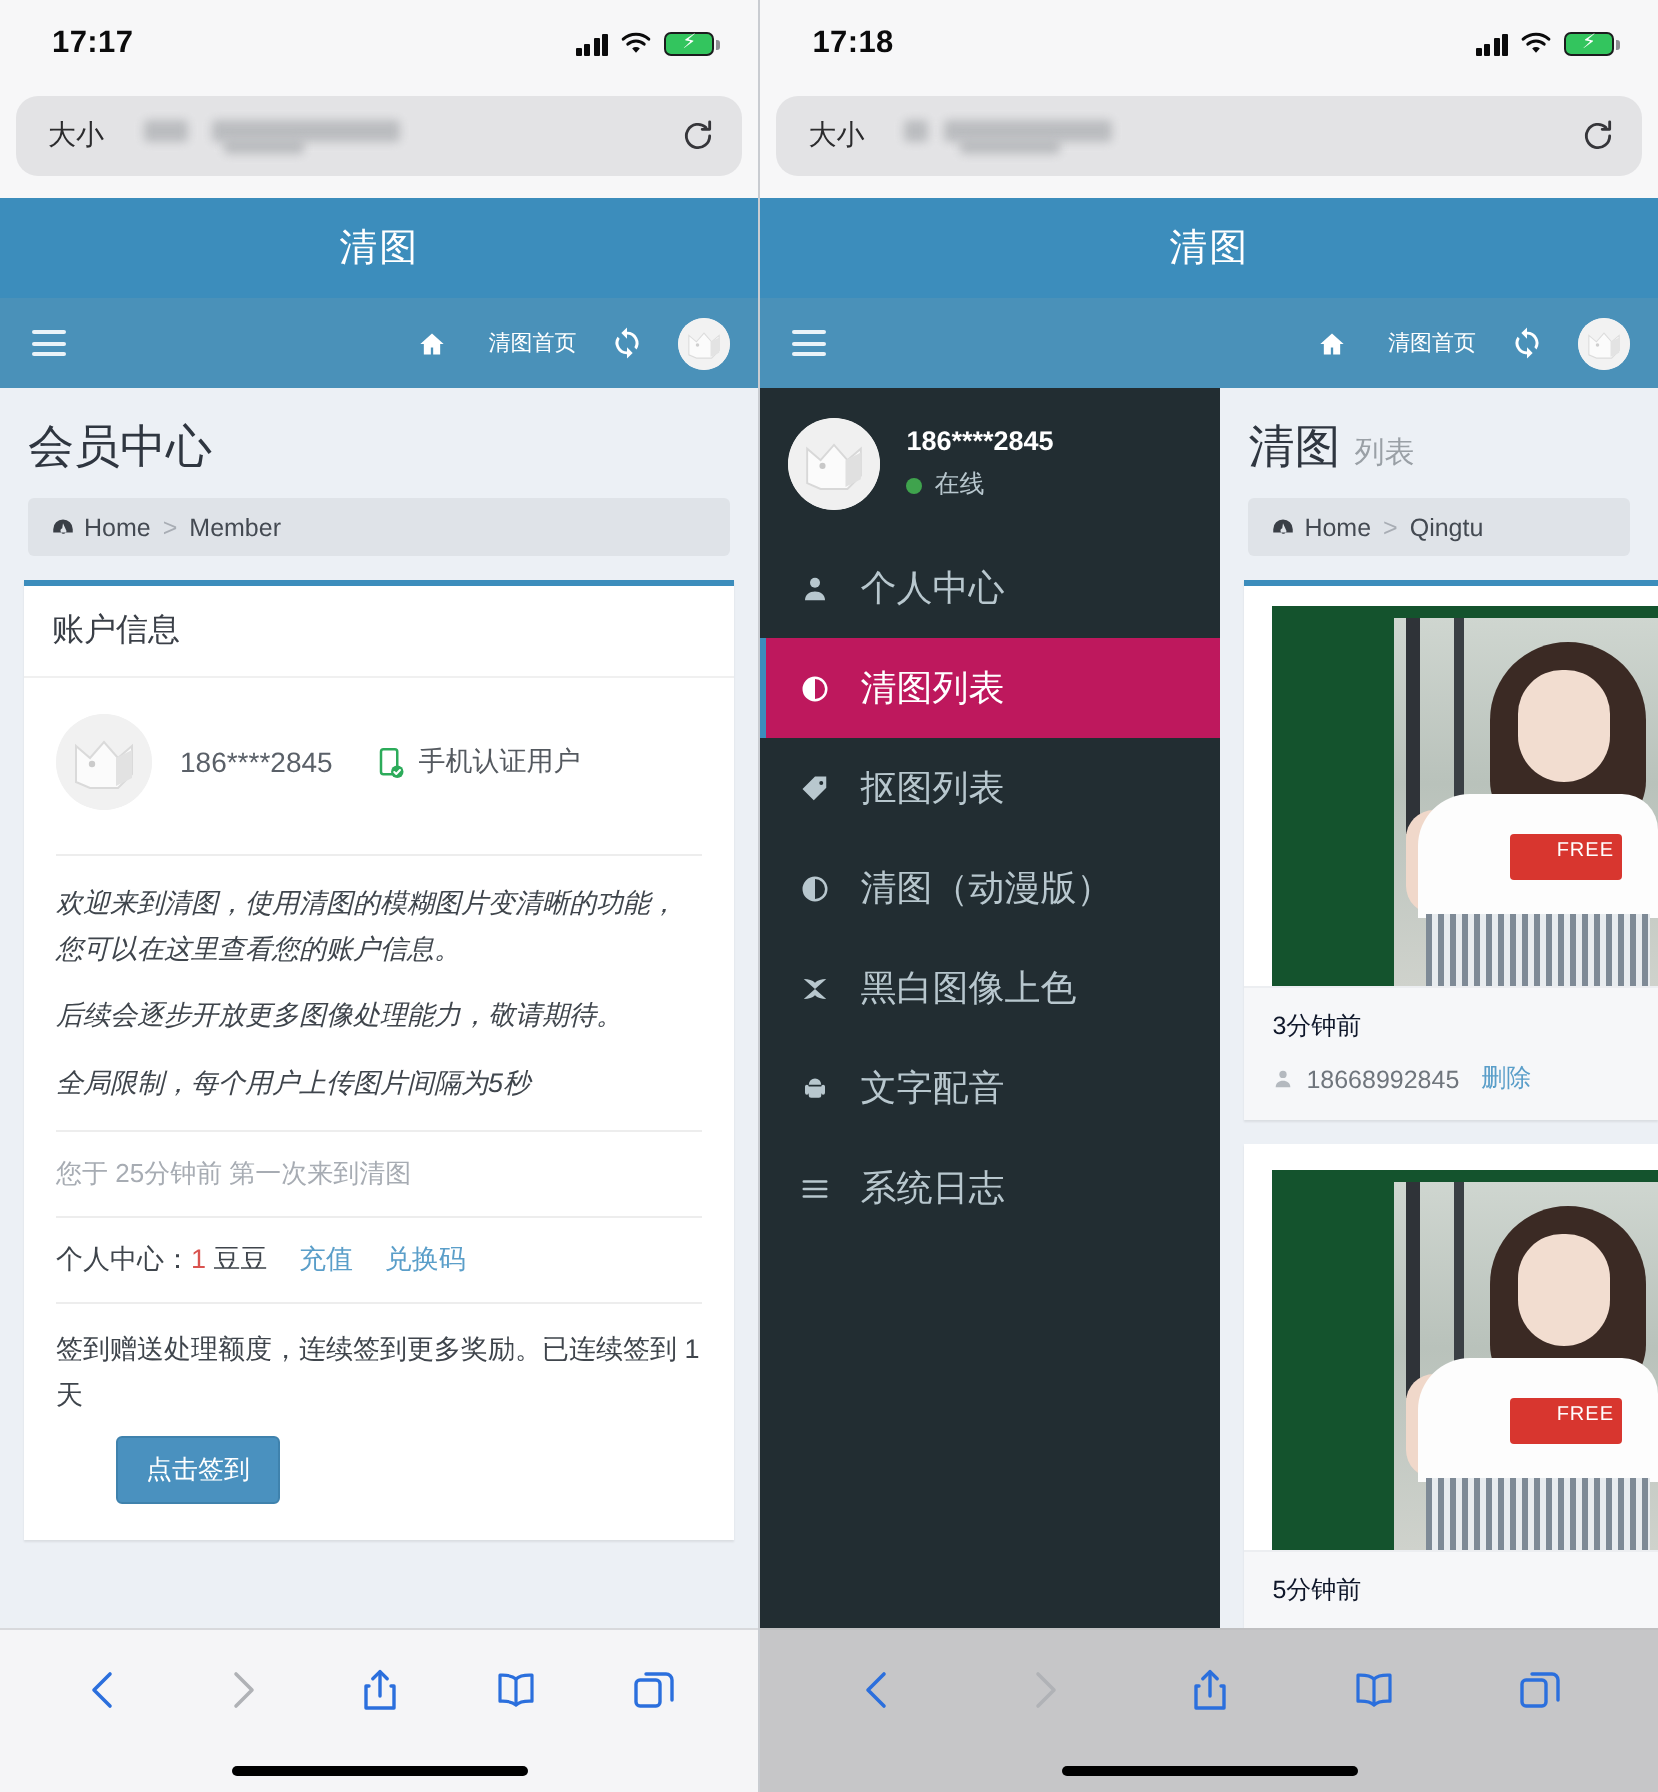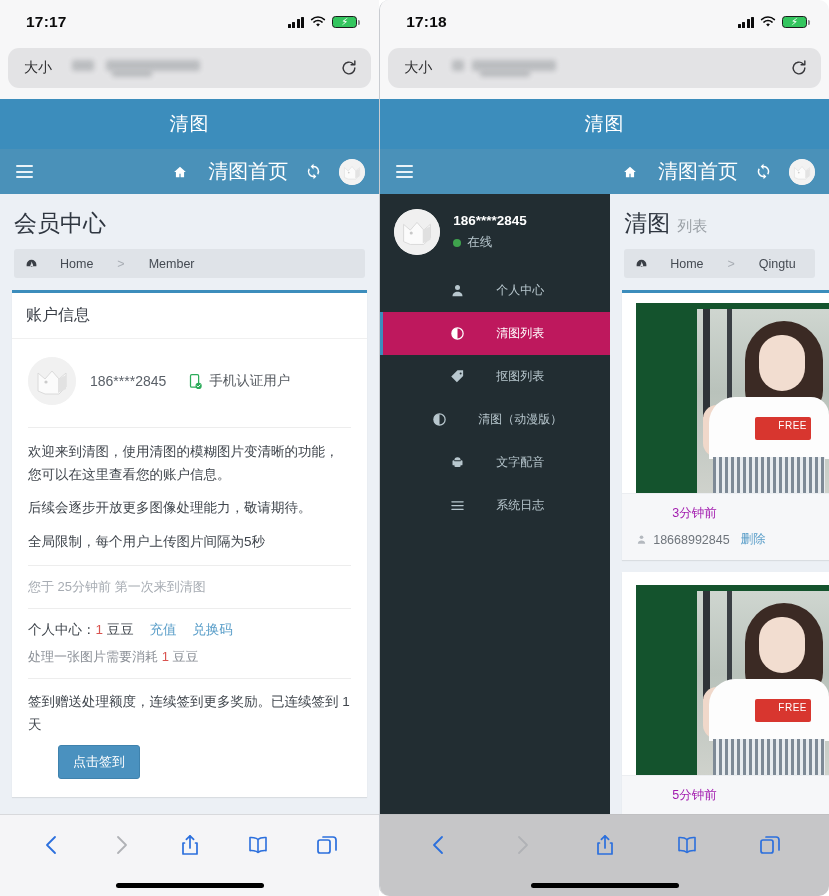--- a/index.html
+++ b/index.html
@@ -7,21 +7,21 @@
     width: 829px; height: 896px;
     font-family: "Liberation Sans", "DejaVu Sans", sans-serif;
     background: #ffffff;
     overflow: hidden;
   }
   .stage { position: relative; width: 829px; height: 896px; display: flex; }
 
   
   .phone { position: relative; height: 896px; display: flex; flex-direction: column; background: #fff; overflow: hidden; }
   .phone.left  { width: 414px; }
-  .phone.right { width: 491px; border-left: 1px solid #c9ccd1; border-radius: 10px; }
+  .phone.right { width: 491px; border-left: 1px solid #c9ccd1; }
 
   
   .statusbar {
     height: 44px; flex: 0 0 44px;
     background: #f7f7f8;
     display: flex; align-items: center; justify-content: space-between;
     padding: 0 22px 0 26px;
   }
   .status-time { font-size: 15.5px; font-weight: 700; color: #0b0b0c; letter-spacing: .2px; }
   .status-right { display: flex; align-items: center; gap: 6px; }
@@ -53,53 +53,53 @@
     color: #fff; font-size: 19px; letter-spacing: 1px;
   }
   .app-nav {
     flex: 0 0 45px; background: #4a91b9;
     display: flex; align-items: center; justify-content: space-between;
     padding: 0 14px 0 16px; color: #fff;
   }
   .hamburger { display: flex; flex-direction: column; gap: 3.5px; width: 17px; cursor: pointer; }
   .hamburger span { display: block; height: 2px; background: #eaf3f8; border-radius: 1px; }
   .nav-right { display: flex; align-items: center; gap: 17px; }
-  .nav-home { display: flex; align-items: center; gap: 21px; font-size: 20px; color: #fff; }
+  .nav-home { display: flex; align-items: center; gap: 21px; font-size: 11px; color: #fff; }
   .nav-home svg { width: 14px; height: 14px; }
   .refresh-ico { width: 17px; height: 17px; color: #fff; }
   .nav-avatar { width: 26px; height: 26px; border-radius: 50%; background: #f3f3f3; overflow: hidden; }
 
   
   .cat { width: 100%; height: 100%; display: block; }
 
   
   .page { flex: 1 1 auto; background: #ecf0f5; overflow: hidden; position: relative; }
   .content-head { padding: 14px 14px 0; }
   .content-title { font-size: 23px; color: #2f3640; font-weight: 400; margin-bottom: 10px; }
   .content-title .sub { font-size: 15px; color: #9aa0a6; margin-left: 7px; margin-top: 12px; }
   .breadcrumb {
     background: #dfe3e8; border-radius: 3px; height: 29px;
-    display: flex; align-items: center; gap: 22px; padding: 0 11px;
+    display: flex; align-items: center; gap: 4px; padding: 0 11px;
     font-size: 12.5px; color: #444a52;
   }
   .breadcrumb .dash-ico { width: 13px; height: 13px; color: #3a3f46; }
   .breadcrumb .sep { color: #a8adb4; margin: 0 2px; }
 
   .card { background: #fff; border-top: 3px solid #3c8dbc; margin: 12px 12px 0; box-shadow: 0 1px 1px rgba(0,0,0,.08); }
   .card-head { padding: 12px 14px; font-size: 16px; color: #3a3f47; border-bottom: 1px solid #f0f0f0; }
   .card-body { padding: 14px 16px 18px; }
 
   .acct-row { display: flex; align-items: center; gap: 14px; padding: 4px 0 10px; }
   .acct-avatar { width: 48px; height: 48px; border-radius: 50%; background: #f1f1f1; overflow: hidden; flex: 0 0 48px; }
   .acct-phone { font-size: 14px; color: #5a6068; }
   .verified { display: flex; align-items: center; gap: 6px; font-size: 13.5px; color: #54595f; margin-left: 8px; }
   .verified svg { width: 15px; height: 17px; color: #2cab5a; }
 
   hr.sep { border: 0; border-top: 1px solid #ededed; margin: 12px 0; }
-  .para { font-size: 13.5px; line-height: 1.72; color: #3f454c; margin-bottom: 10px; }
+  .para { font-size: 13.5px; line-height: 1.72; color: #3f454c; margin-bottom: 10px; font-style: italic; }
   .para:last-child { margin-bottom: 0; }
   .muted { font-size: 13px; color: #a7acb3; }
   .quota { font-size: 13.5px; color: #3f454c; margin-bottom: 9px; }
   .num-red { color: #d9534f; }
   .lnk { color: #5a9ec9; text-decoration: none; margin-left: 12px; }
   .quota2 { font-size: 13px; color: #8b9097; }
   .signin-text { font-size: 13.5px; color: #3f454c; line-height: 1.7; }
   .btn-primary {
     display: inline-block; margin: 8px 0 0 30px;
     background: #4a91bf; color: #fff; border: 1px solid #3f82ad;
@@ -109,35 +109,34 @@
   
   .split { flex: 1 1 auto; display: flex; overflow: hidden; }
   .sidebar { width: 230px; flex: 0 0 230px; background: #222d32; overflow: hidden; }
   .sb-user { display: flex; align-items: center; gap: 13px; padding: 15px 14px 14px; }
   .sb-avatar { width: 46px; height: 46px; border-radius: 50%; background: #f0f0f0; overflow: hidden; flex: 0 0 46px; }
   .sb-uname { font-size: 13.5px; color: #ffffff; font-weight: 700; margin-bottom: 6px; }
   .sb-online { font-size: 12.5px; color: #b8c7ce; display: flex; align-items: center; gap: 6px; }
   .dot-green { width: 8px; height: 8px; border-radius: 50%; background: #3fa34d; display: inline-block; }
   .sb-section { background: #2c3b41; color: #7f959e; font-size: 12px; padding: 11px 16px; }
   .sb-item {
-    display: flex; align-items: center; gap: 30px;
-    padding: 13px 16px; color: #b8c7ce; font-size: 12px;
+    display: flex; align-items: center; gap: 14px;
+    padding: 13px 16px; color: #b8c7ce; font-size: 18px;
     border-left: 3px solid transparent;
-    justify-content: center;
   }
   .sb-item.active { background: #be185d; color: #ffffff; border-left-color: #3c8dbc; }
   .sb-ico { width: 17px; flex: 0 0 17px; display: flex; align-items: center; justify-content: center; }
   .sb-ico svg { width: 15px; height: 15px; }
 
   .right-content { flex: 1 1 auto; background: #ecf0f5; overflow: hidden; }
   .thumb-card { background: #fff; border-top: 3px solid #3c8dbc; margin: 12px 0 0 12px; box-shadow: 0 1px 1px rgba(0,0,0,.08); }
   .thumb-inner { padding: 10px 0 0 14px; }
   .thumb-img { width: 100%; height: 190px; background: #14532d; position: relative; overflow: hidden; }
   .thumb-meta { background: #f6f7f9; border-top: 1px solid #eceef1; padding: 11px 0 12px 14px; }
-  .thumb-time { font-size: 12.5px; color: #a21caf; margin-bottom: 9px; margin-left: 36px; }
+  .thumb-time { font-size: 12.5px; color: #0f172a; margin-bottom: 9px; }
   .thumb-owner { font-size: 12.5px; color: #6f757c; display: flex; align-items: center; gap: 6px; }
   .thumb-owner .u-ico { width: 11px; height: 11px; color: #b4b9bf; }
   .thumb-owner .del { color: #5a9ec9; text-decoration: none; margin-left: 5px; }
 
   
   .photo { position: absolute; right: 0; top: 6px; width: 132px; height: 184px; overflow: hidden; }
   .photo .bg { position: absolute; inset: 0; background:
       linear-gradient(180deg,#cfd6d0 0%,#b9c2bb 45%,#cfd2cc 100%); }
   .photo .rail { position: absolute; left: 6px; top: 0; width: 7px; height: 108px; background: #2f3338; }
   .photo .rail2 { position: absolute; left: 30px; top: 0; width: 5px; height: 104px; background: #3a3f44; }
@@ -280,23 +279,20 @@
 
           <p class="muted">您于 25分钟前 第一次来到清图</p>
 
           <hr class="sep">
 
           <p class="quota">
             <span>个人中心：</span><span class="num-red">1</span>
             <span>豆豆</span>
             <a class="lnk">充值</a>
             <a class="lnk">兑换码</a>
-          </p>
-          <p class="quota2">
-            <span>处理一张图片需要消耗 </span><span class="num-red">1</span><span> 豆豆</span>
           </p>
 
           <hr class="sep">
 
           <p class="signin-text">签到赠送处理额度，连续签到更多奖励。已连续签到 1 天</p>
           <button class="btn-primary">点击签到</button>
         </div>
       </div>
     </div>
 
@@ -451,20 +447,28 @@
           <span class="sb-ico">
               <svg viewBox="0 0 24 24">
                 <circle cx="12" cy="12" r="9" fill="none" stroke="currentColor" stroke-width="2"></circle>
                 <path d="M12 3a9 9 0 0 0 0 18z" fill="currentColor"></path>
               </svg>
             </span>
           <span>清图（动漫版）</span>
         </div>
 
 
+        <div class="sb-item">
+          <span class="sb-ico">
+              <svg viewBox="0 0 24 24" fill="currentColor">
+                <path d="M12 12 3 4c4 0 7 1 9 3 2-2 5-3 9-3l-9 8 9 8c-4 0-7-1-9-3-2 2-5 3-9 3l9-8z"></path>
+              </svg>
+            </span>
+          <span>黑白图像上色</span>
+        </div>
 
         <div class="sb-item">
           <span class="sb-ico">
               <svg viewBox="0 0 24 24" fill="currentColor">
                 <path d="M7 10h10v7a2 2 0 0 1-2 2H9a2 2 0 0 1-2-2v-7zM4 10a1.5 1.5 0 0 1 3 0v5a1.5 1.5 0 0 1-3 0v-5zm13 0a1.5 1.5 0 0 1 3 0v5a1.5 1.5 0 0 1-3 0v-5zM8 4.5 7 3m8 1.5L16 3M7 8.5a5 5 0 0 1 10 0H7z"></path>
               </svg>
             </span>
           <span>文字配音</span>
         </div>
 

